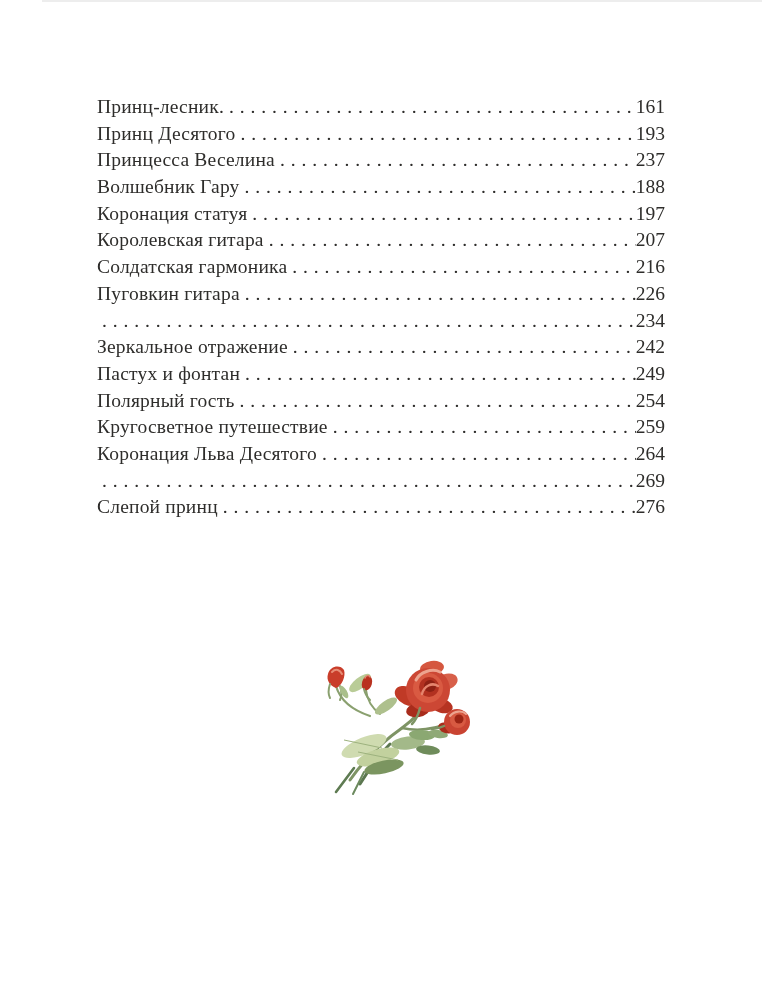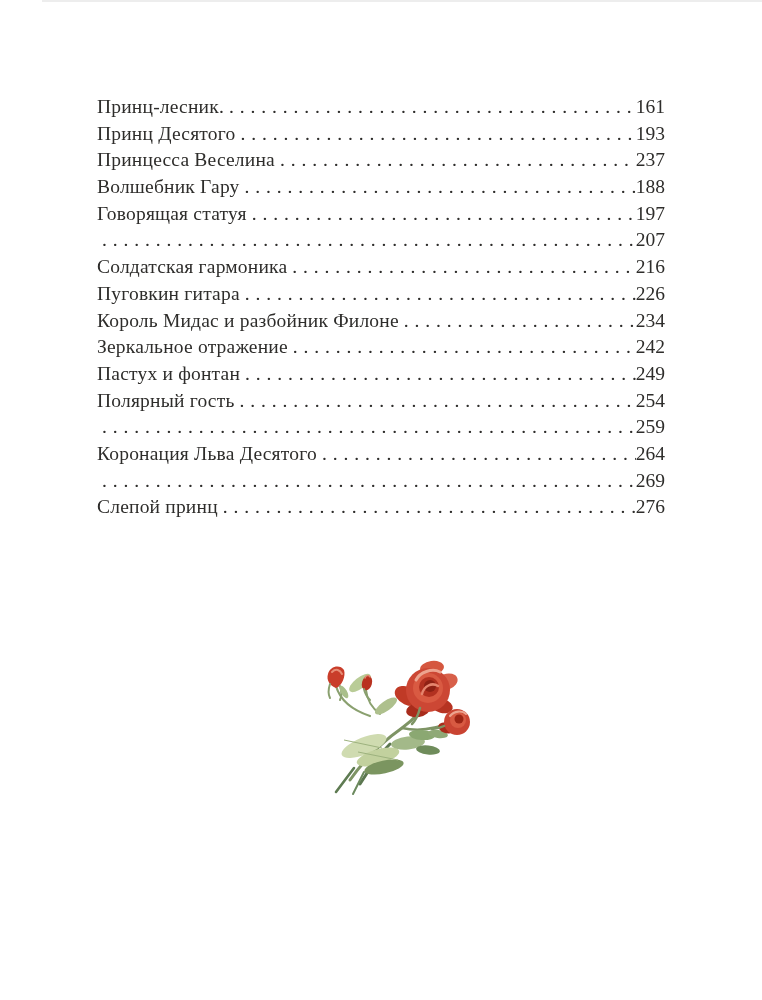--- a/index.html
+++ b/index.html
@@ -90,44 +90,44 @@
       <span class="pagenum">237</span>
     </div>
 
     <div class="row">
       <span class="title">Волшебник Гару</span>
       <span class="leader">. . . . . . . . . . . . . . . . . . . . . . . . . . . . . . . . . . . . . . . . . . . . . . . . . . . . . . . . . . . . . . . . . . . . . . . . . . . . . . . . </span>
       <span class="pagenum">188</span>
     </div>
 
     <div class="row">
-      <span class="title">Говорящая статуя</span>
+      <span class="title">Коронация статуя</span>
       <span class="leader">. . . . . . . . . . . . . . . . . . . . . . . . . . . . . . . . . . . . . . . . . . . . . . . . . . . . . . . . . . . . . . . . . . . . . . . . . . . . . . . . </span>
       <span class="pagenum">197</span>
     </div>
 
     <div class="row">
+      <span class="title">Королевская гитара</span>
       <span class="leader">. . . . . . . . . . . . . . . . . . . . . . . . . . . . . . . . . . . . . . . . . . . . . . . . . . . . . . . . . . . . . . . . . . . . . . . . . . . . . . . . </span>
       <span class="pagenum">207</span>
     </div>
 
     <div class="row">
       <span class="title">Солдатская гармоника</span>
       <span class="leader">. . . . . . . . . . . . . . . . . . . . . . . . . . . . . . . . . . . . . . . . . . . . . . . . . . . . . . . . . . . . . . . . . . . . . . . . . . . . . . . . </span>
       <span class="pagenum">216</span>
     </div>
 
     <div class="row">
       <span class="title">Пуговкин гитара</span>
       <span class="leader">. . . . . . . . . . . . . . . . . . . . . . . . . . . . . . . . . . . . . . . . . . . . . . . . . . . . . . . . . . . . . . . . . . . . . . . . . . . . . . . . </span>
       <span class="pagenum">226</span>
     </div>
 
     <div class="row">
-      <span class="title">Король Мидас и разбойник Филоне</span>
       <span class="leader">. . . . . . . . . . . . . . . . . . . . . . . . . . . . . . . . . . . . . . . . . . . . . . . . . . . . . . . . . . . . . . . . . . . . . . . . . . . . . . . . </span>
       <span class="pagenum">234</span>
     </div>
 
     <div class="row">
       <span class="title">Зеркальное отражение</span>
       <span class="leader">. . . . . . . . . . . . . . . . . . . . . . . . . . . . . . . . . . . . . . . . . . . . . . . . . . . . . . . . . . . . . . . . . . . . . . . . . . . . . . . . </span>
       <span class="pagenum">242</span>
     </div>
 
@@ -137,20 +137,21 @@
       <span class="pagenum">249</span>
     </div>
 
     <div class="row">
       <span class="title">Полярный гость</span>
       <span class="leader">. . . . . . . . . . . . . . . . . . . . . . . . . . . . . . . . . . . . . . . . . . . . . . . . . . . . . . . . . . . . . . . . . . . . . . . . . . . . . . . . </span>
       <span class="pagenum">254</span>
     </div>
 
     <div class="row">
+      <span class="title">Кругосветное путешествие</span>
       <span class="leader">. . . . . . . . . . . . . . . . . . . . . . . . . . . . . . . . . . . . . . . . . . . . . . . . . . . . . . . . . . . . . . . . . . . . . . . . . . . . . . . . </span>
       <span class="pagenum">259</span>
     </div>
 
     <div class="row">
       <span class="title">Коронация Льва Десятого</span>
       <span class="leader">. . . . . . . . . . . . . . . . . . . . . . . . . . . . . . . . . . . . . . . . . . . . . . . . . . . . . . . . . . . . . . . . . . . . . . . . . . . . . . . . </span>
       <span class="pagenum">264</span>
     </div>
 

